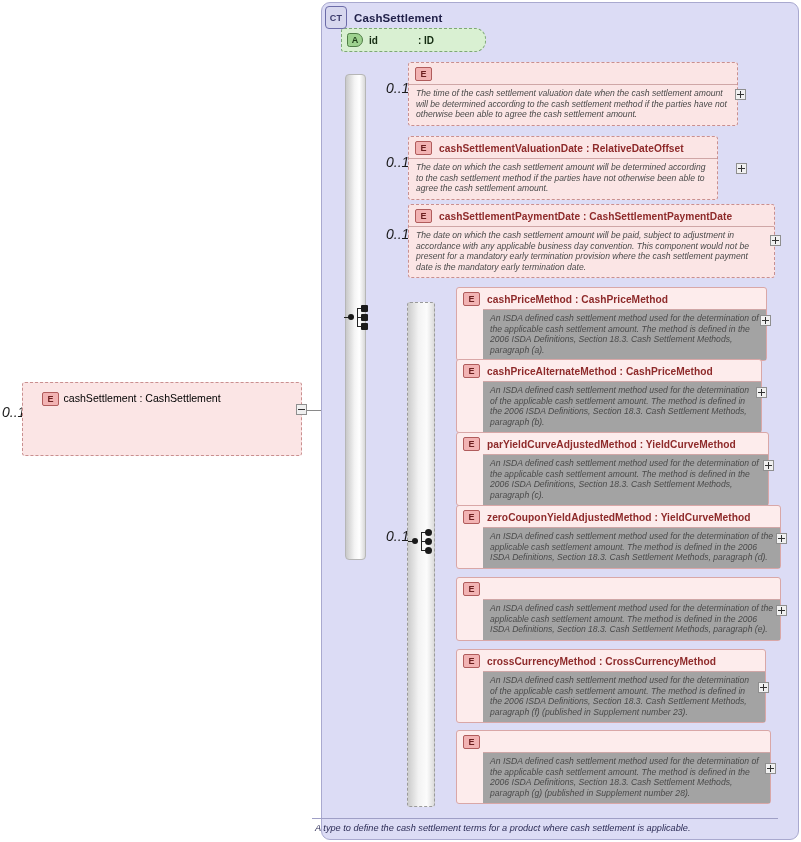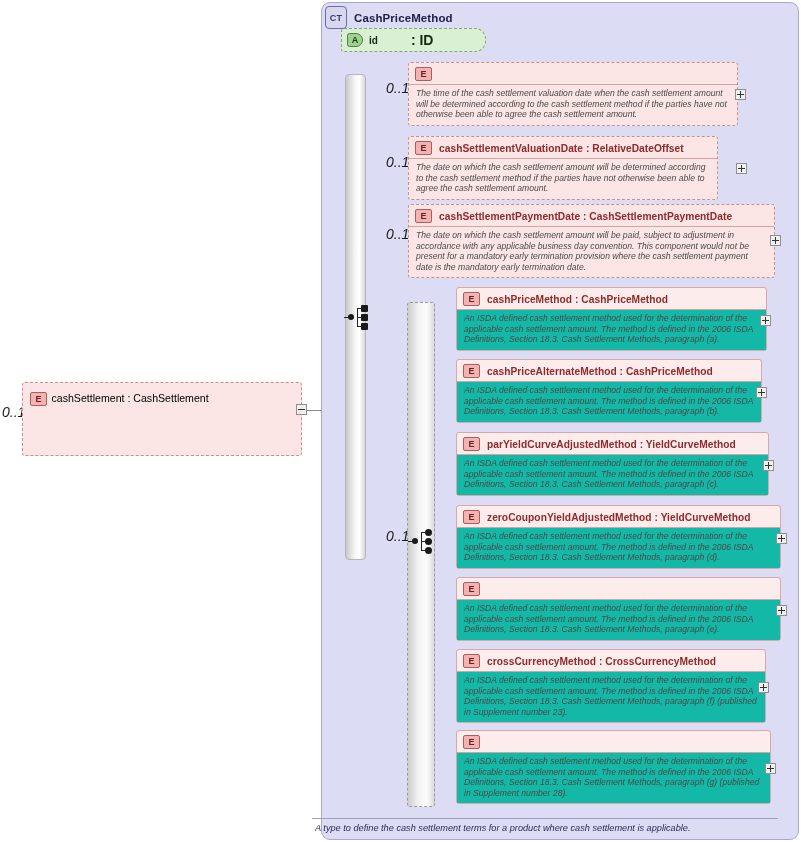--- a/index.html
+++ b/index.html
@@ -75,21 +75,21 @@
   }
   .tag-a {
     display: inline-flex; align-items: center; justify-content: center;
     width: 16px; height: 14px;
     background: #9ed28f;
     border: 1px solid #4f7c46;
     border-radius: 3px 8px 8px 3px;
     font-size: 9px; font-weight: bold; color: #1d3c18;
   }
   #attr-id .nm { font-size: 10px; font-weight: bold; color: #132b10; }
-  #attr-id .tp { font-size: 14px; font-weight: bold; color: #132b10; margin-left: 27px; }
+  #attr-id .tp { font-size: 10px; font-weight: bold; color: #132b10; margin-left: 34px; }
 
   
   #seq-bar {
     position: absolute;
     left: 345px; top: 74px;
     width: 21px; height: 486px;
     background: linear-gradient(to right,#c9c9c9 0%,#f4f4f4 45%,#ffffff 70%,#d8d8d8 100%);
     border: 1px solid #b6b6b6;
     border-radius: 4px;
   }
@@ -147,21 +147,21 @@
     font-size: 10.2px; font-weight: bold; color: #8e2a2a;
     white-space: nowrap; letter-spacing: .05px;
   }
   .elem .doc {
     font-size: 8.6px; font-style: italic; color: #4a4a4a;
     line-height: 10.6px;
     padding: 3px 7px 5px 7px;
     border-top: 1px solid #cfa6a6;
   }
   .elem.white-doc { background: #fdecec; }
-  .elem.white-doc .doc { background: #14b8a6; }
+  .elem.white-doc .doc { background: #a3a3a3; margin-left: 26px; }
 
   
   .card {
     position: absolute;
     font-size: 14px; font-style: italic; color: #1a1a1a;
     white-space: nowrap;
   }
 
   
   .toggle {
@@ -181,21 +181,21 @@
 
   
   #root-elem {
     position: absolute;
     left: 22px; top: 382px;
     width: 280px; height: 74px;
     background: #fbe5e5;
     border: 1px dashed #c98f8f;
     border-radius: 3px;
   }
-  #root-elem .hdr { padding: 5px 6px 4px 7px; }
+  #root-elem .hdr { padding: 5px 6px 4px 19px; }
   #root-elem .label { font-size: 10.6px; }
   #root-elem .doc { font-size: 8.7px; line-height: 11px; padding: 4px 8px 4px 8px; }
   #root-card { left: 2px; top: 404px; }
 </style>
 </head>
 <body>
 
 <div id="canvas">
 
   <div class="ln h" style="left:302px; top:410px; width:20px;"></div>
@@ -215,21 +215,21 @@
   <div class="ln h" style="left:435px; top:465px; width:22px;"></div>
   <div class="ln h" style="left:435px; top:538px; width:22px;"></div>
   <div class="ln h" style="left:435px; top:610px; width:22px;"></div>
   <div class="ln h" style="left:435px; top:687px; width:22px;"></div>
   <div class="ln h" style="left:435px; top:768px; width:22px;"></div>
 
   <div id="ct-container"></div>
 
   <div id="ct-header">
     <span class="tag-ct">CT</span>
-    <span id="ct-title">CashPriceMethod</span>
+    <span id="ct-title">CashSettlement</span>
   </div>
 
   <div id="attr-id">
     <span class="tag-a">A</span>
     <span class="nm">id</span>
     <span class="tp"><span>:</span> <span>ID</span></span>
   </div>
 
   <div id="seq-bar"></div>
   <div id="choice-bar"></div>

